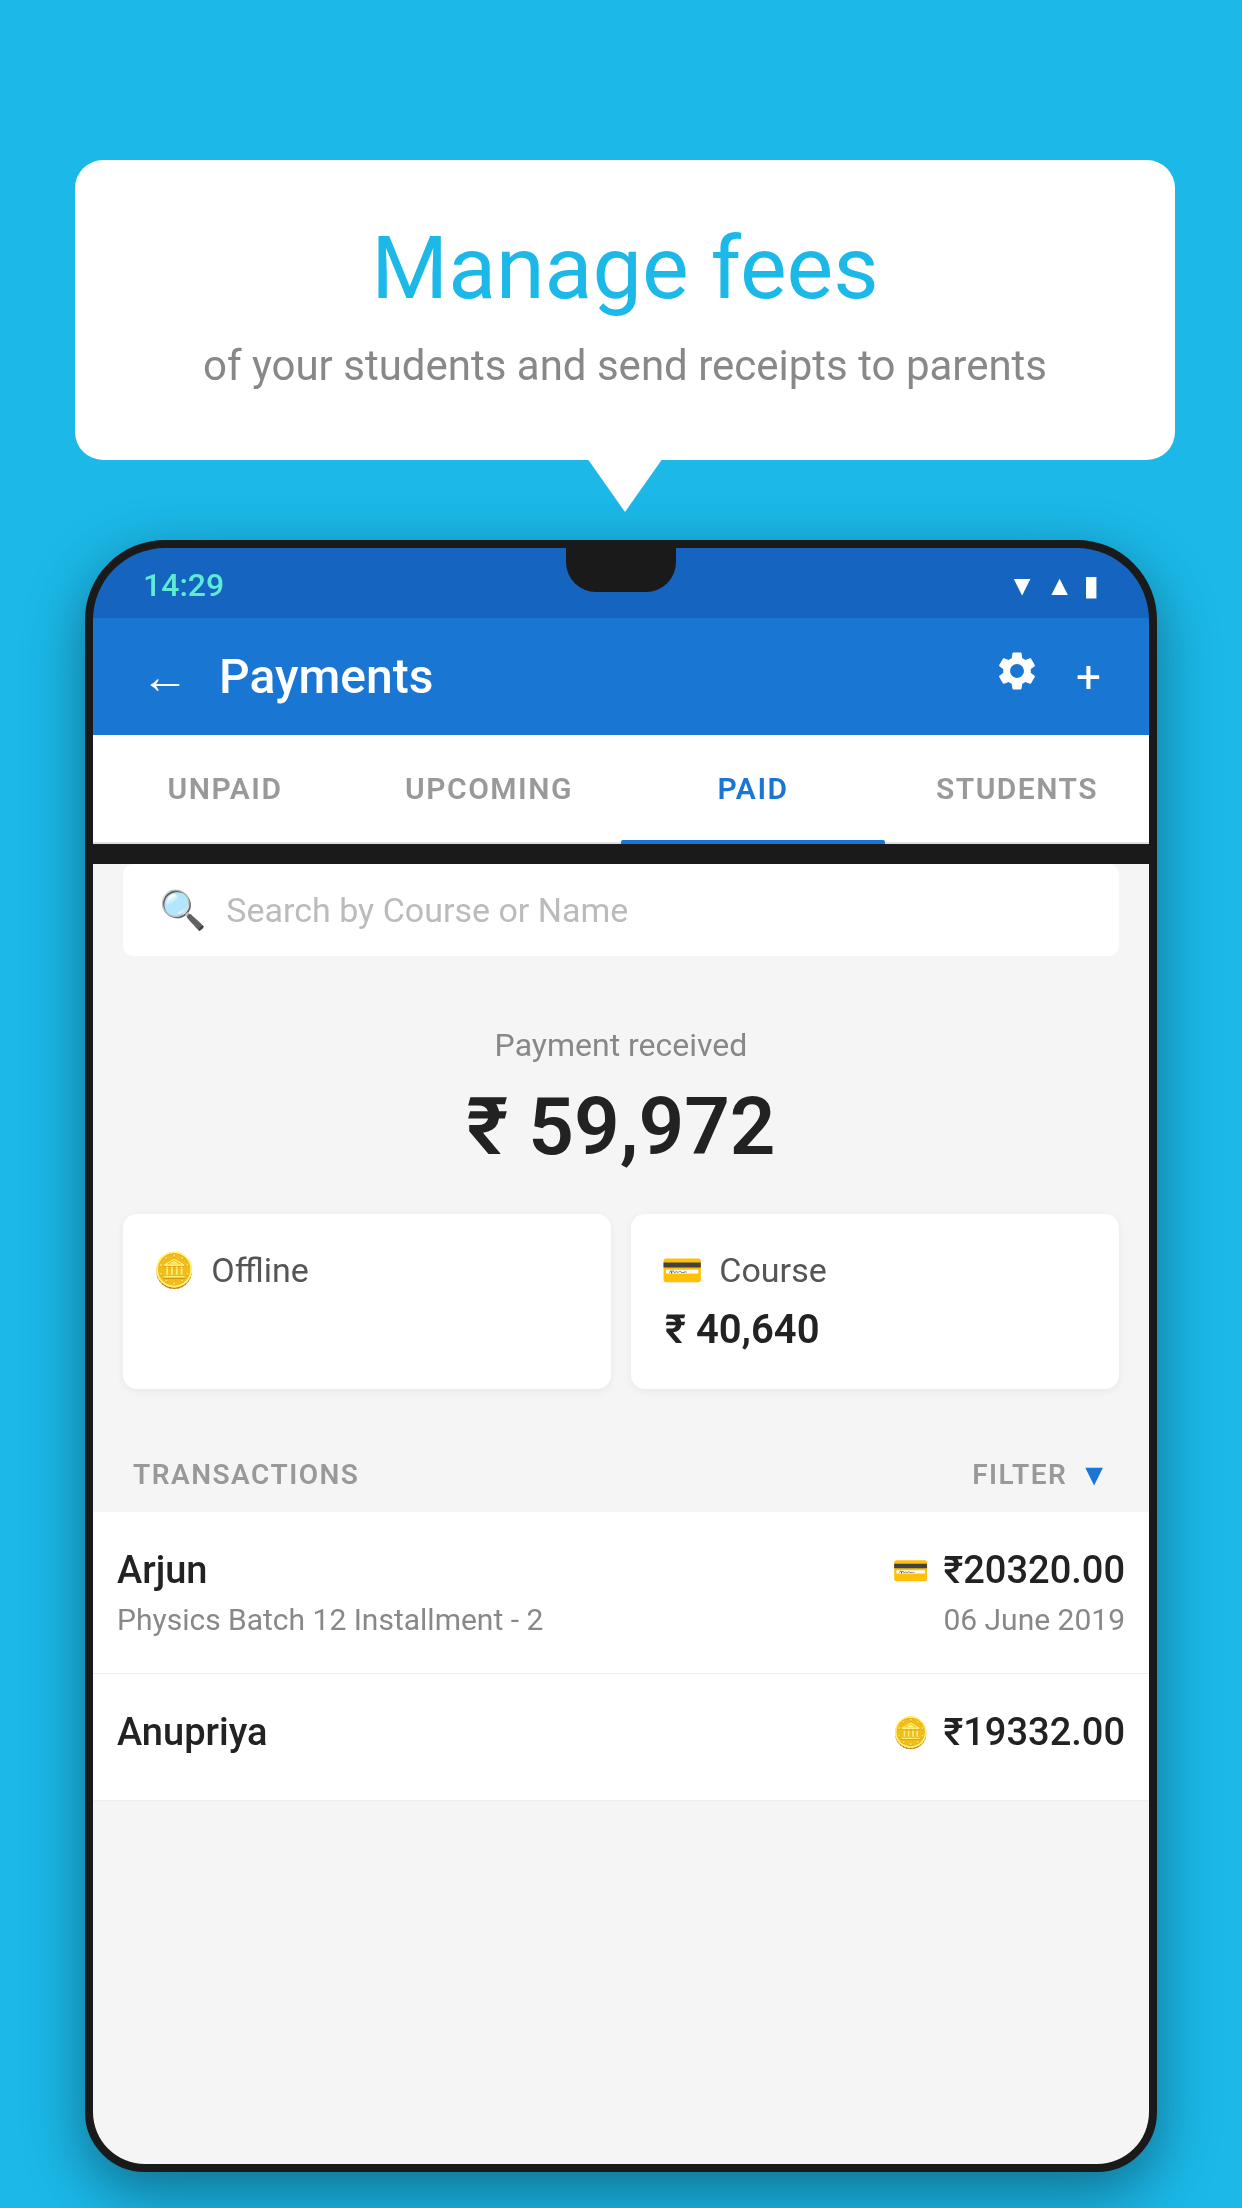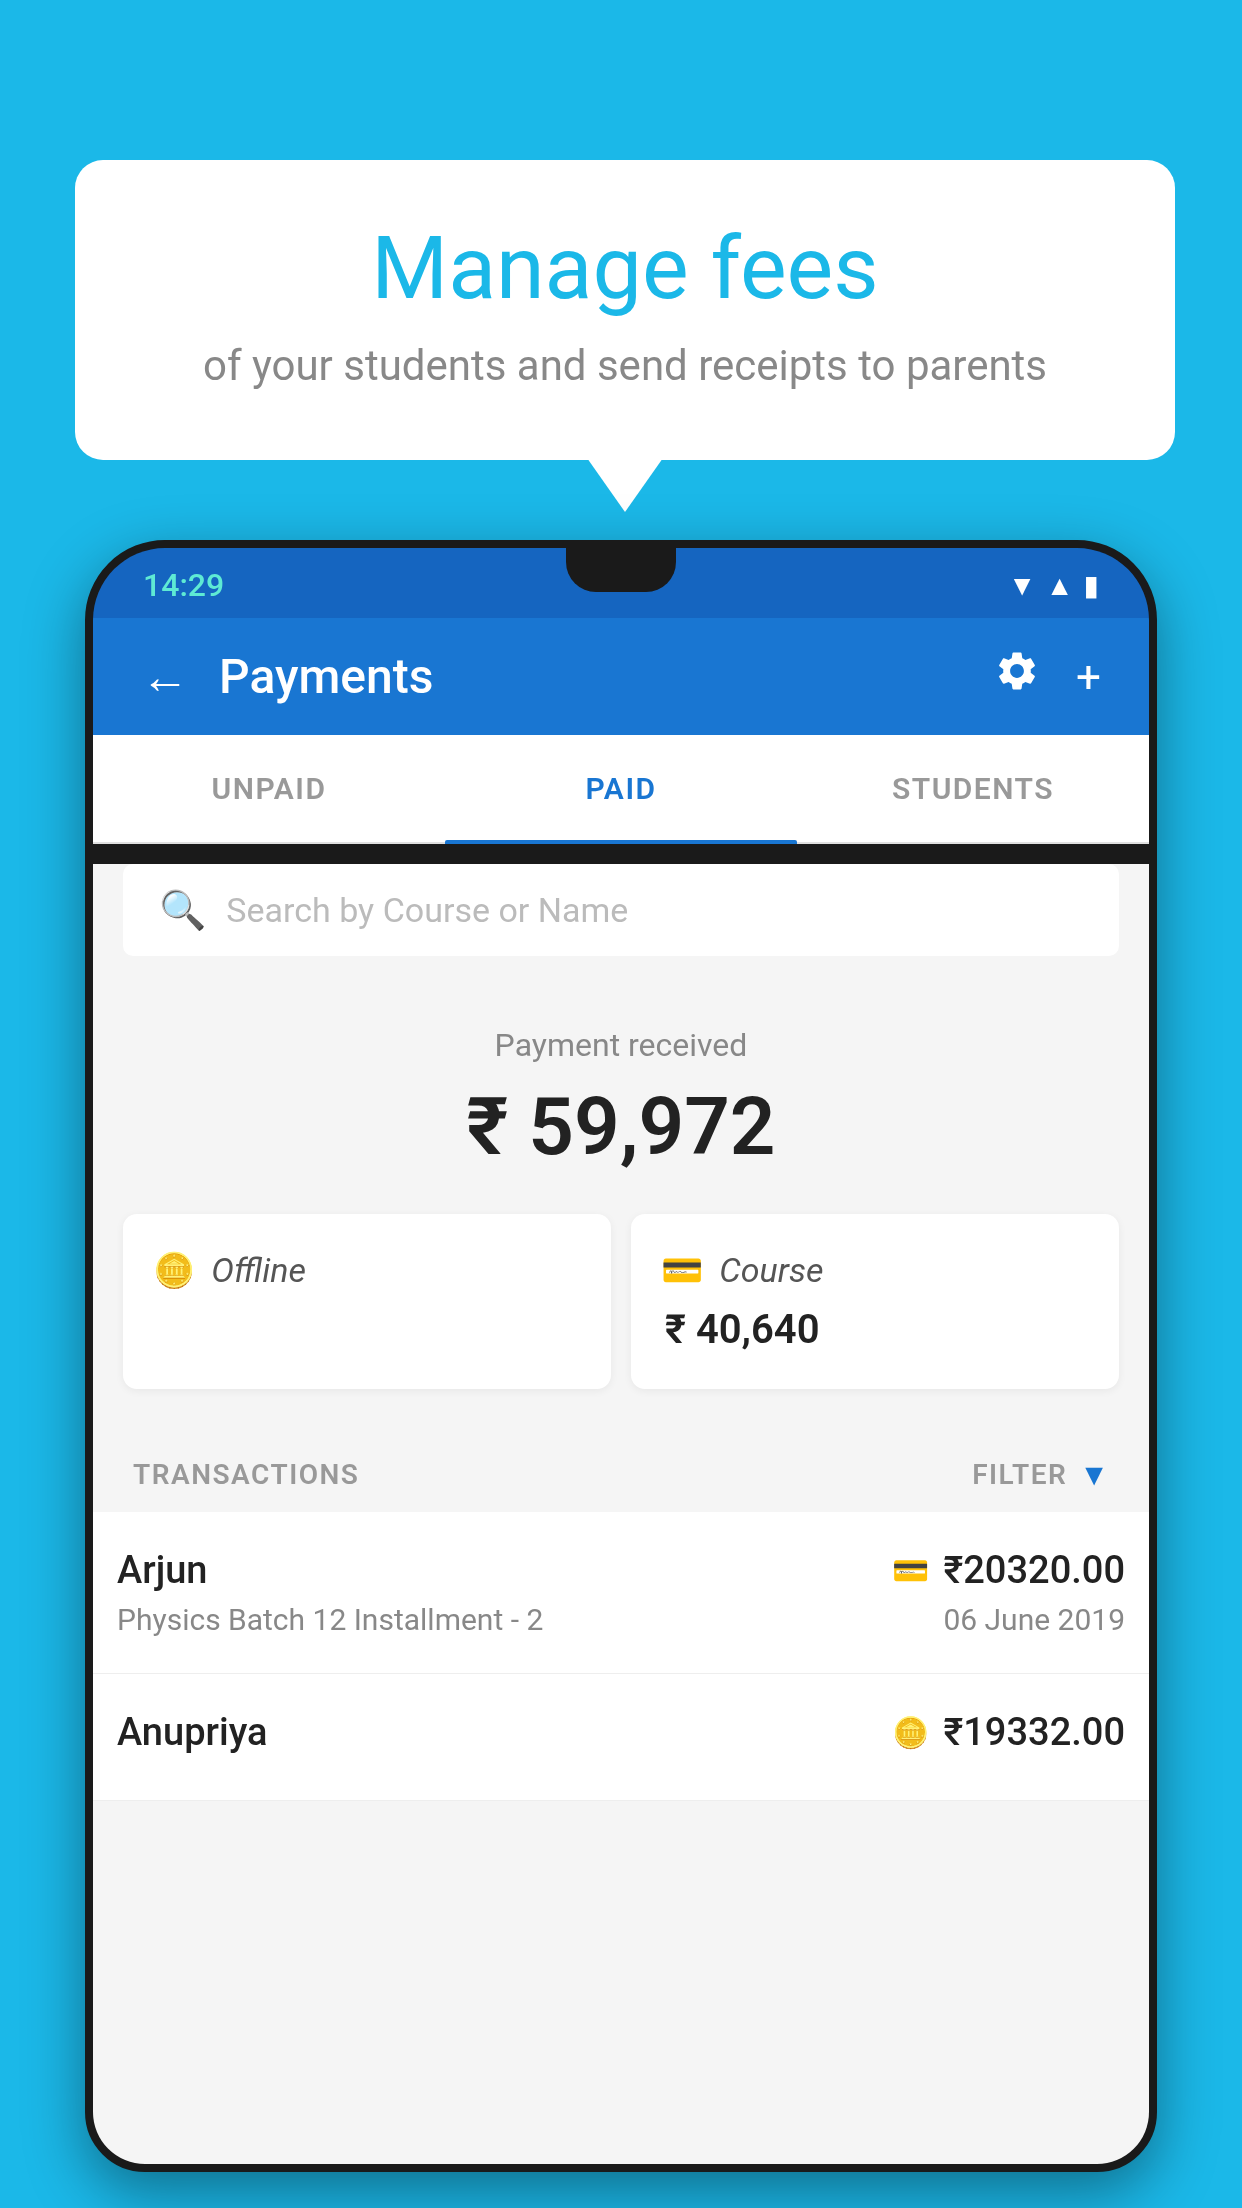--- a/index.html
+++ b/index.html
@@ -251,21 +251,20 @@
     }
 
     .payment-card .card-icon {
       color: #666;
       font-size: 34px;
     }
 
     .payment-card .card-label {
       color: #555;
       font-size: 34px;
-      font-style: italic;
     }
 
     .payment-card .card-amount {
       font-size: 40px;
       font-weight: 600;
       color: #222;
       padding-left: 4px;
     }
 
     
@@ -395,20 +394,21 @@
           <svg class="gear-svg" viewBox="0 0 24 24">
             <path d="M19.14 12.94c.04-.3.06-.61.06-.94 0-.32-.02-.64-.07-.94l2.03-1.58c.18-.14.23-.41.12-.61l-1.92-3.32c-.12-.22-.37-.29-.59-.22l-2.39.96c-.5-.38-1.03-.7-1.62-.94l-.36-2.54c-.04-.24-.24-.41-.48-.41h-3.84c-.24 0-.43.17-.47.41l-.36 2.54c-.59.24-1.13.57-1.62.94l-2.39-.96c-.22-.08-.47 0-.59.22L2.74 8.87c-.12.21-.08.47.12.61l2.03 1.58c-.05.3-.09.63-.09.94s.02.64.07.94l-2.03 1.58c-.18.14-.23.41-.12.61l1.92 3.32c.12.22.37.29.59.22l2.39-.96c.5.38 1.03.7 1.62.94l.36 2.54c.05.24.24.41.48.41h3.84c.24 0 .44-.17.47-.41l.36-2.54c.59-.24 1.13-.56 1.62-.94l2.39.96c.22.08.47 0 .59-.22l1.92-3.32c.12-.22.07-.47-.12-.61l-2.01-1.58zM12 15.6c-1.98 0-3.6-1.62-3.6-3.6s1.62-3.6 3.6-3.6 3.6 1.62 3.6 3.6-1.62 3.6-3.6 3.6z"></path>
           </svg>
         </span>
         <span class="action-btn">+</span>
       </div>
     </div>
 
     <div class="tabs">
       <div class="tab">UNPAID</div>
+      <div class="tab">UPCOMING</div>
       <div class="tab active">PAID</div>
       <div class="tab">STUDENTS</div>
     </div>
 
     <div class="app-content">
 
       <div class="search-bar">
         <span class="search-icon">🔍</span>
         <span class="placeholder">Search by Course or Name</span>
       </div>

